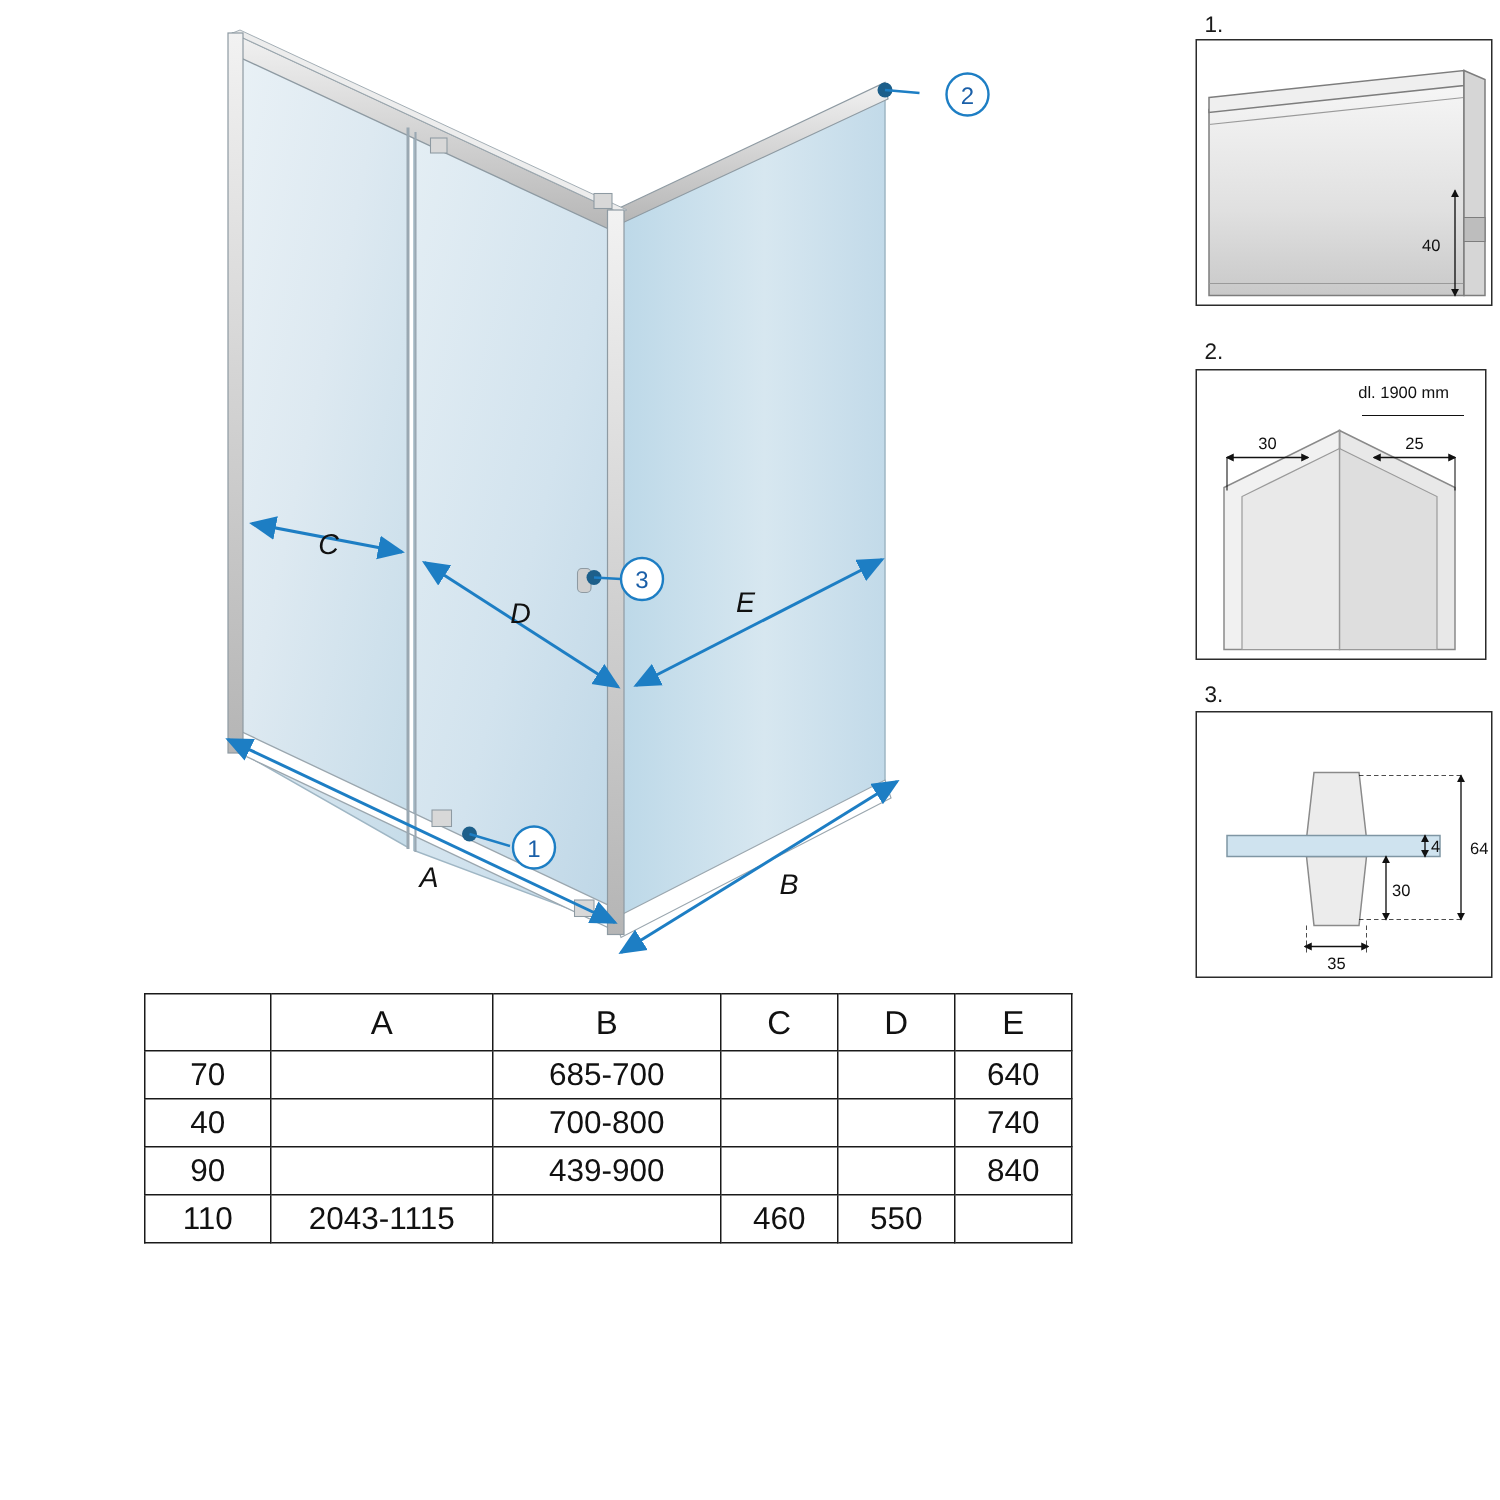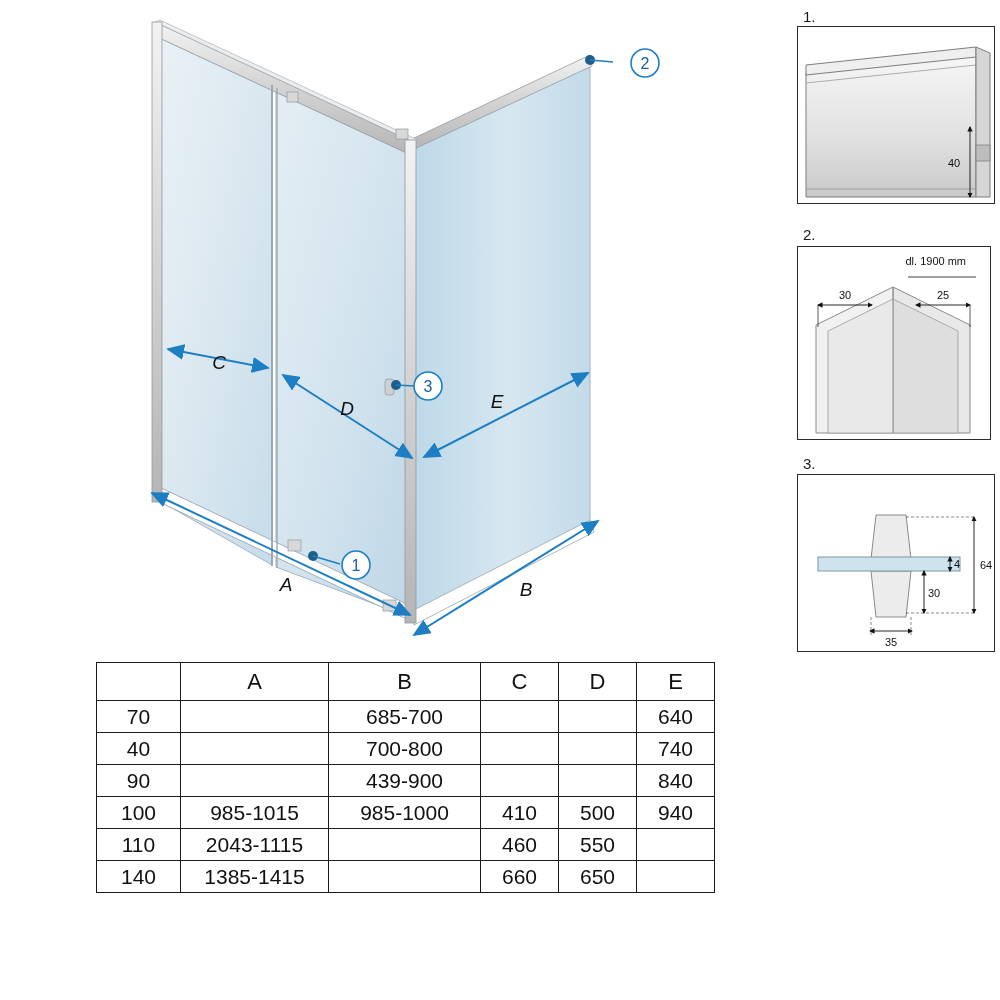--- a/index.html
+++ b/index.html
@@ -312,39 +312,23 @@
       </tr>
       <tr>
         <td>90</td>
         <td></td>
         <td>439-900</td>
         <td></td>
         <td></td>
         <td>840</td>
       </tr>
       <tr>
-        <td>100</td>
-        <td>985-1015</td>
-        <td>985-1000</td>
-        <td>410</td>
-        <td>500</td>
-        <td>940</td>
-      </tr>
-      <tr>
         <td>110</td>
         <td>2043-1115</td>
         <td></td>
         <td>460</td>
         <td>550</td>
         <td></td>
       </tr>
-      <tr>
-        <td>140</td>
-        <td>1385-1415</td>
-        <td></td>
-        <td>660</td>
-        <td>650</td>
-        <td></td>
-      </tr>
     </tbody>
   </table>
 
 </div>
 
 </body></html>

